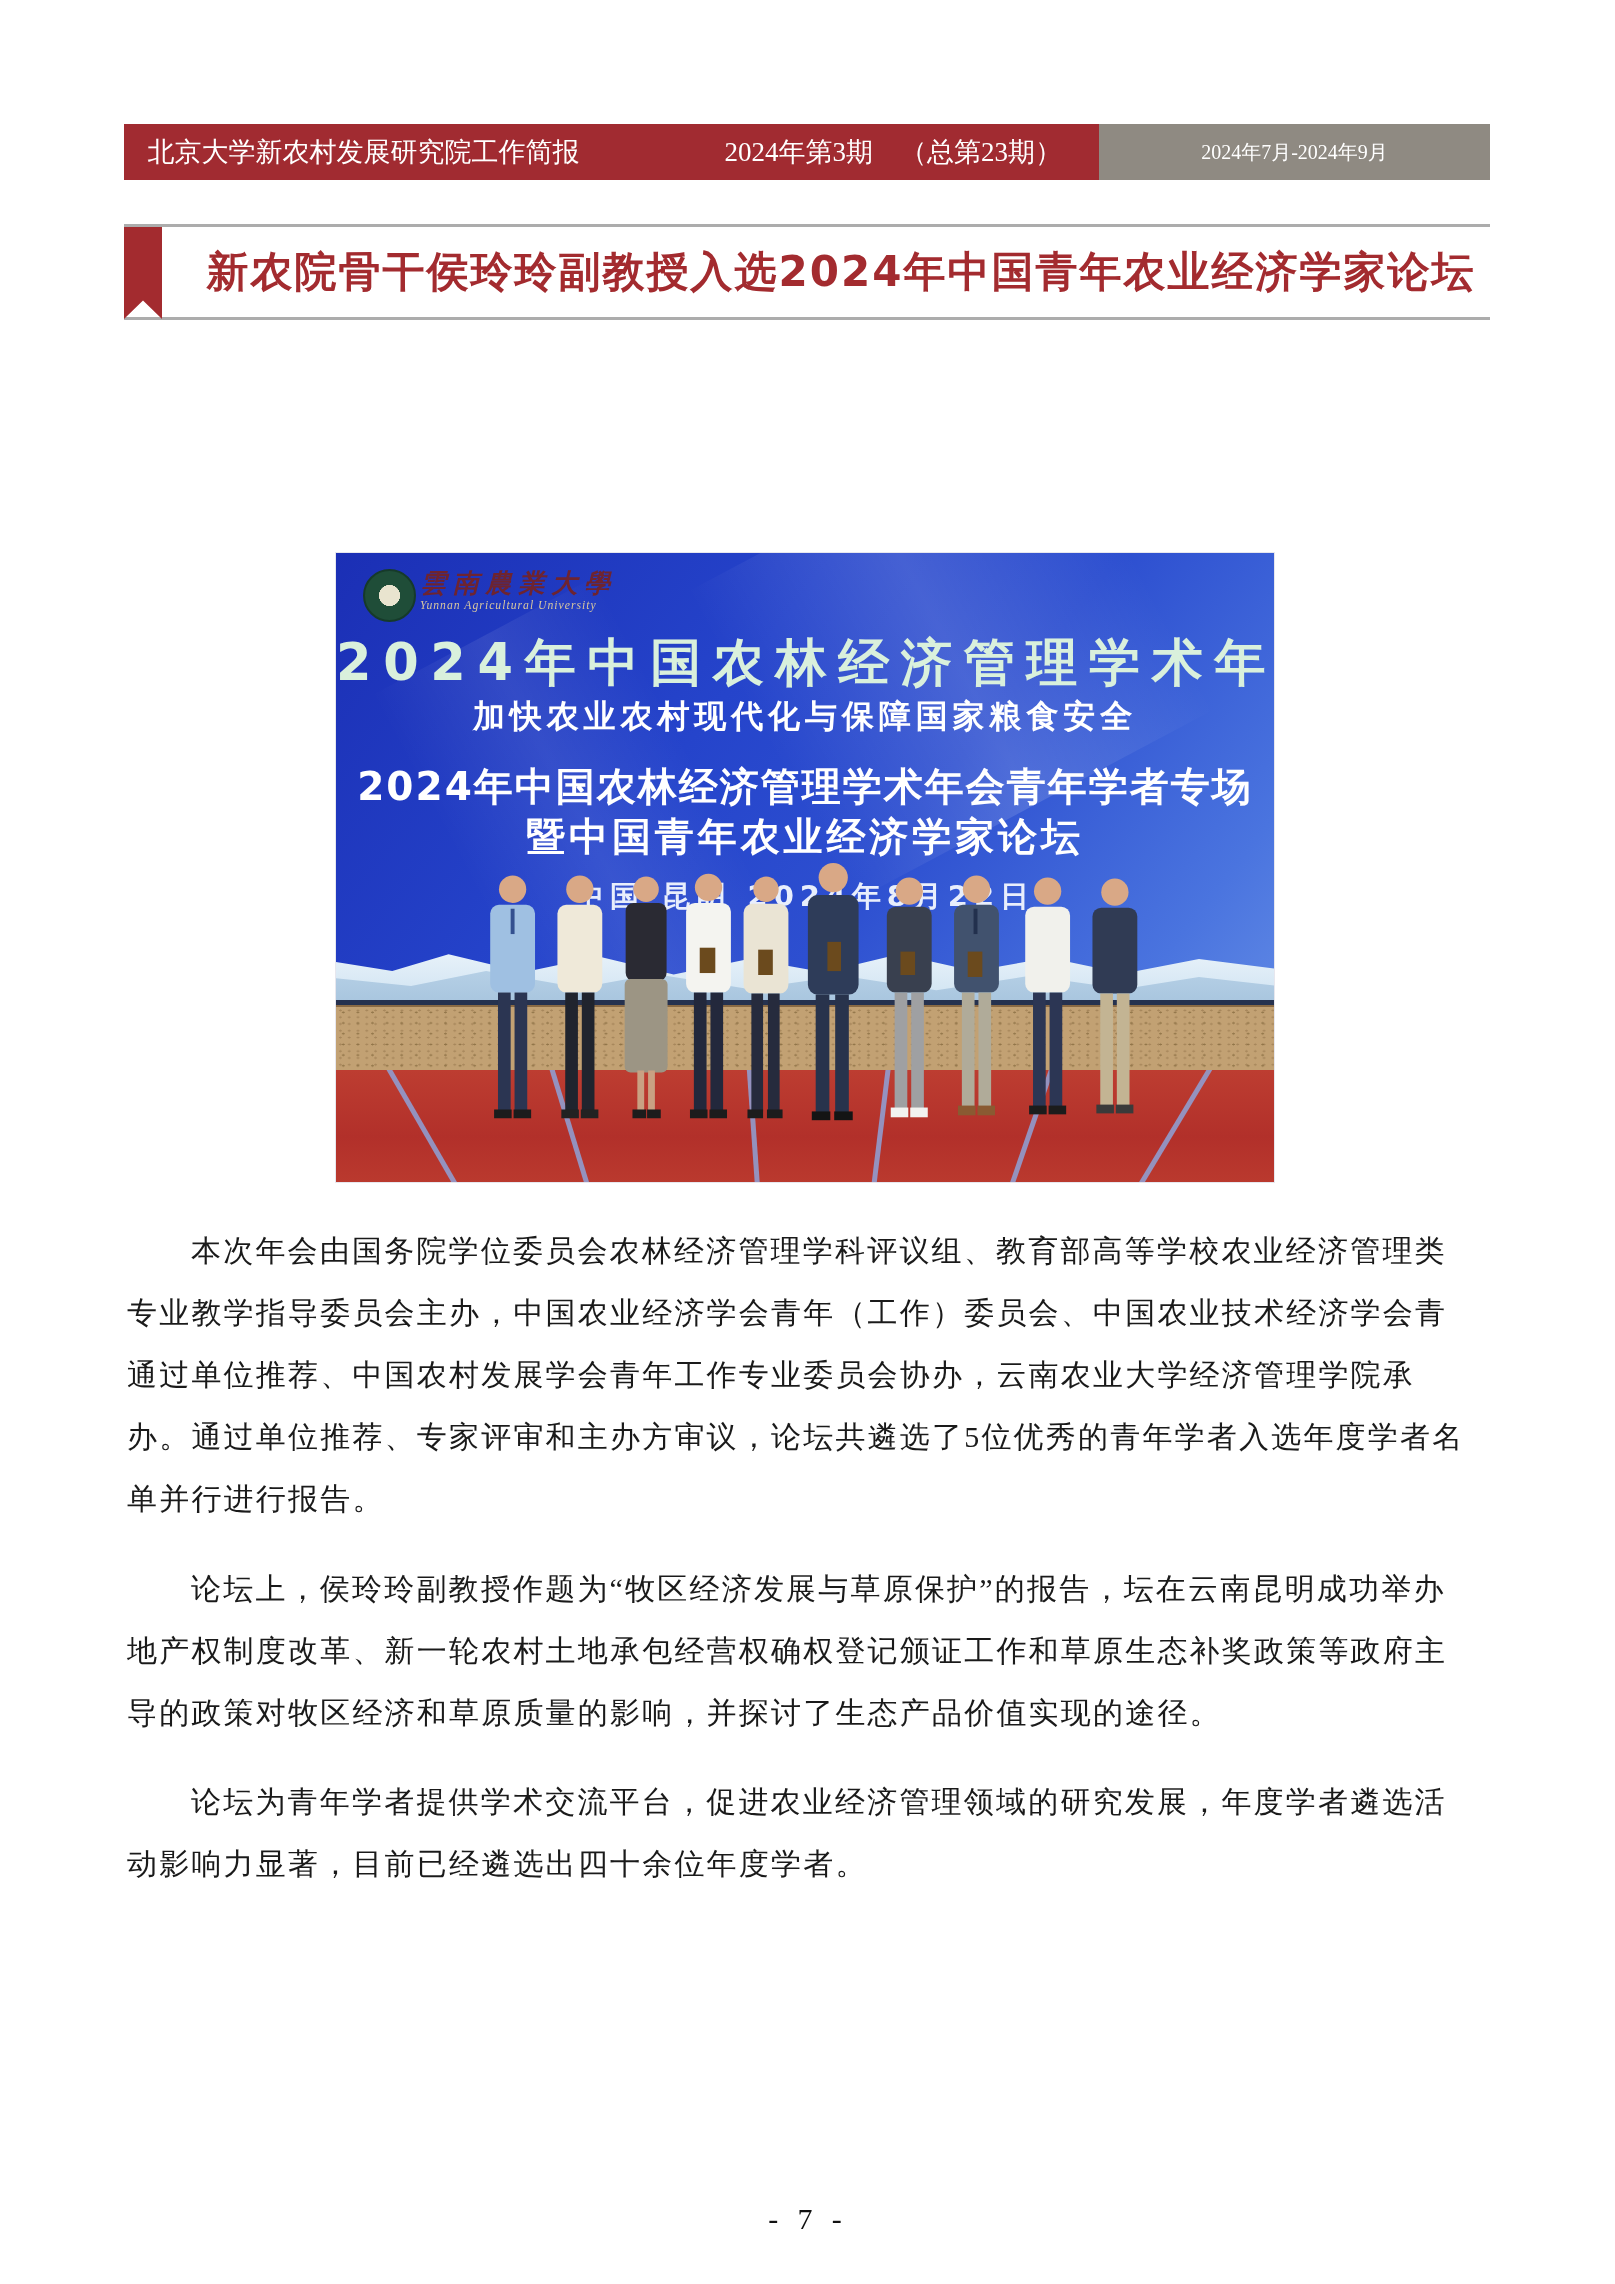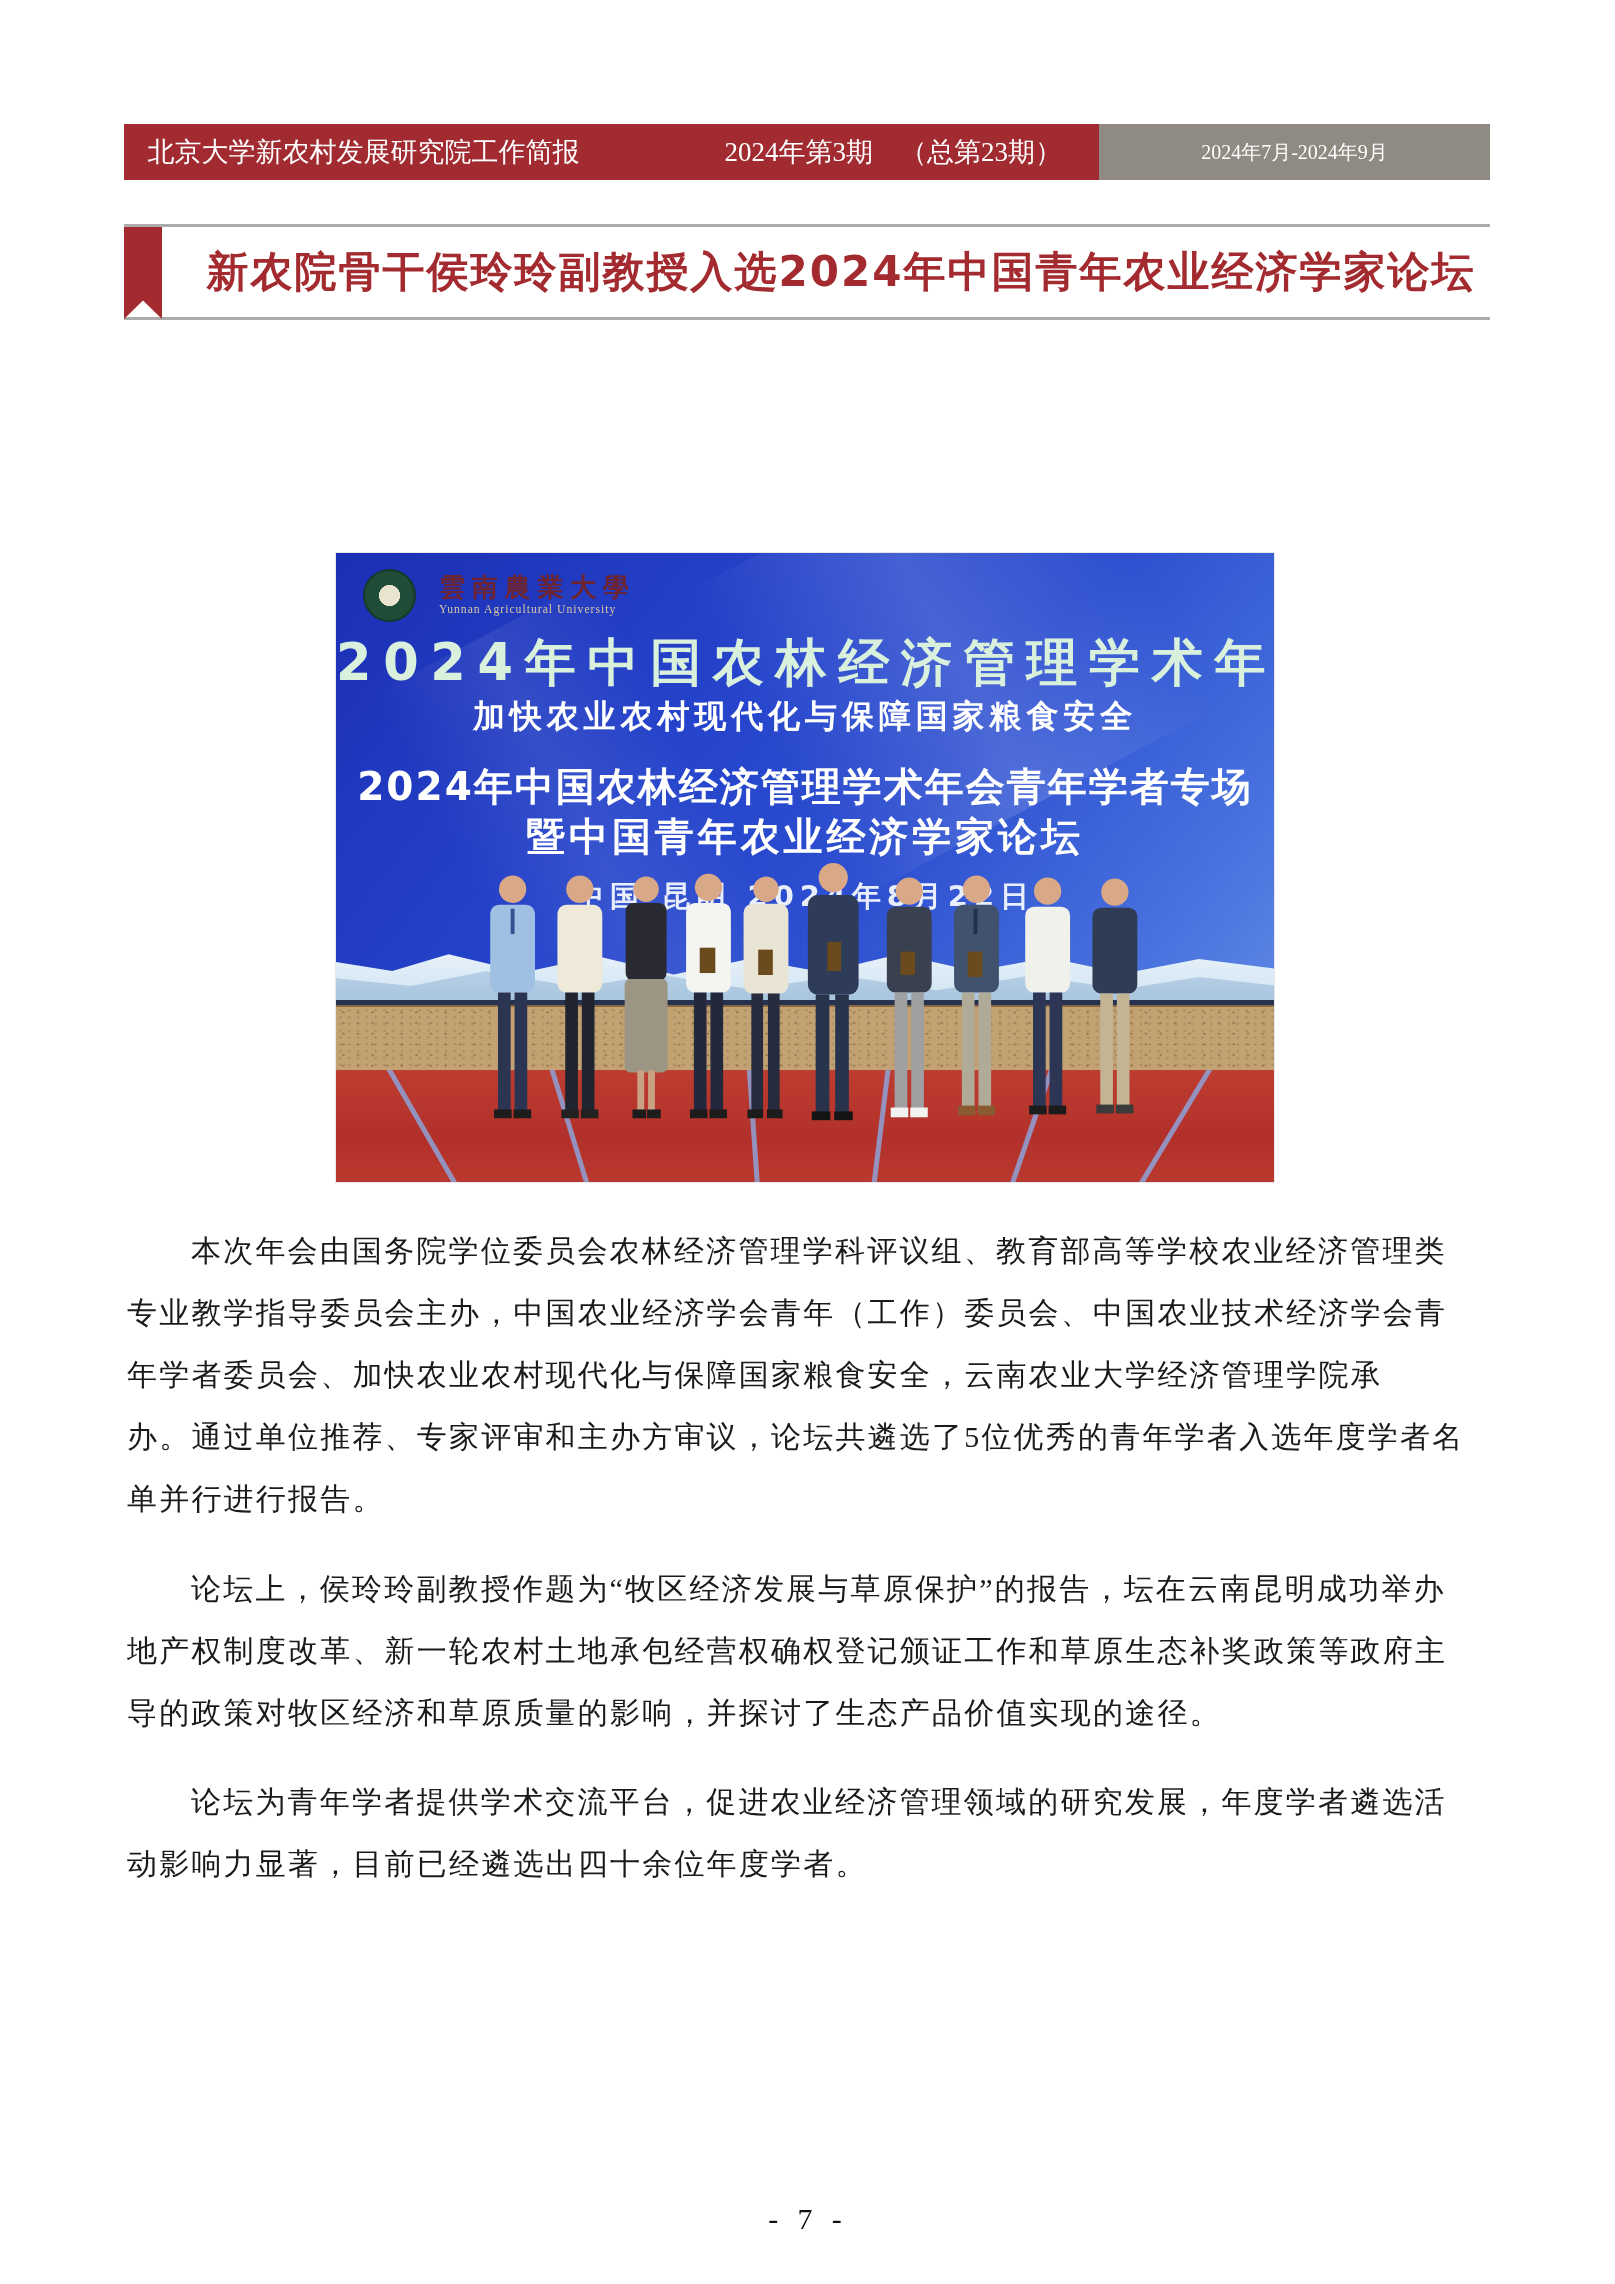--- a/index.html
+++ b/index.html
@@ -45,21 +45,21 @@
 
   
   .photo{
     position:absolute;left:336px;top:553px;width:938px;height:629px;margin:0;overflow:hidden;
     background:linear-gradient(128deg,#1B2FB5 0%,#2544CB 35%,#2D4FD0 55%,#4A74DF 80%,#6F97E8 100%);
     box-shadow:0 0 0 1px #e7e7ee;
   }
   .streak{position:absolute;background:linear-gradient(90deg,rgba(255,255,255,0) 0%,rgba(255,255,255,.14) 50%,rgba(255,255,255,0) 100%);transform:rotate(-28deg);}
   .streak.s1{left:410px;top:-78px;width:410px;height:351px;}
   .streak.s2{left:117px;top:59px;width:254px;height:410px;opacity:.6;}
-  .logo-row{position:absolute;left:27px;top:15.6px;display:flex;align-items:center;gap:23px;}
+  .logo-row{position:absolute;left:27px;top:15.6px;display:flex;gap:4px;font-style:italic;}
   .logo-circle{
     width:53px;height:53px;border-radius:50%;
     background:radial-gradient(circle at 50% 50%,#e9e4cf 0 30%,#1F4D38 31% 100%);
     border:2.9px solid #163a2a;box-sizing:border-box;
   }
   .logo-cn{font-family:"DejaVu Serif",serif;font-size:26px;letter-spacing:6.8px;color:#6E2430;font-weight:bold;line-height:29px;}
   .logo-en{font-size:11.7px;letter-spacing:1px;color:#D8C7A0;line-height:15.6px;}
   .ph-line{position:absolute;left:0;width:100%;text-align:center;font-family:"DejaVu Sans","Liberation Sans",sans-serif;font-weight:bold;white-space:nowrap;}
   .ph-line1{top:76px;font-size:51px;letter-spacing:11.7px;color:#D9F0DC;}
   .ph-line2{top:142px;font-size:32px;letter-spacing:4.9px;color:#ffffff;}
@@ -242,21 +242,21 @@
           <rect x="681" y="137" width="13" height="116" fill="#C3B493"></rect>
           <rect x="660" y="251" width="18" height="9" fill="#3A3A3A"></rect>
           <rect x="680" y="251" width="18" height="9" fill="#3A3A3A"></rect>
         </g>
     </svg>
   </figure>
 
   <div class="para p2">
     <div class="line indent">本次年会由国务院学位委员会农林经济管理学科评议组、教育部高等学校农业经济管理类</div>
     <div class="line">专业教学指导委员会主办，中国农业经济学会青年（工作）委员会、中国农业技术经济学会青</div>
-    <div class="line">年学者委员会、加快农业农村现代化与保障国家粮食安全，云南农业大学经济管理学院承</div>
+    <div class="line">通过单位推荐、中国农村发展学会青年工作专业委员会协办，云南农业大学经济管理学院承</div>
     <div class="line">办。通过单位推荐、专家评审和主办方审议，论坛共遴选了5位优秀的青年学者入选年度学者名</div>
     <div class="line">单并行进行报告。</div>
   </div>
 
   <div class="para p3">
     <div class="line indent">论坛上，侯玲玲副教授作题为“牧区经济发展与草原保护”的报告，坛在云南昆明成功举办</div>
     <div class="line">地产权制度改革、新一轮农村土地承包经营权确权登记颁证工作和草原生态补奖政策等政府主</div>
     <div class="line">导的政策对牧区经济和草原质量的影响，并探讨了生态产品价值实现的途径。</div>
   </div>
 

